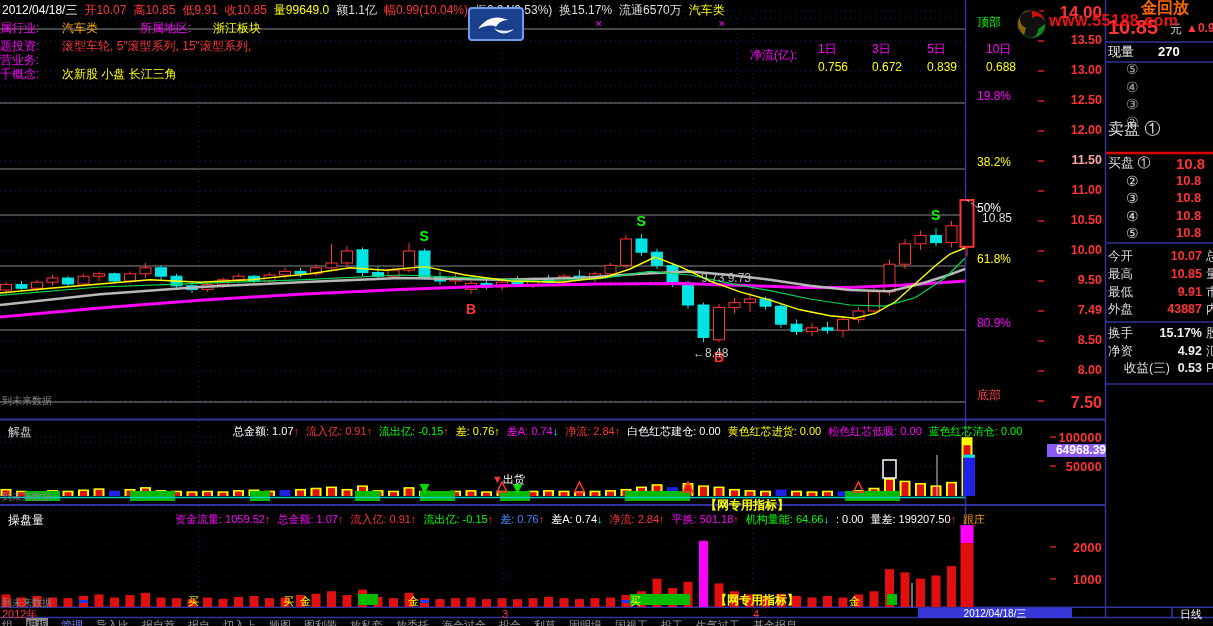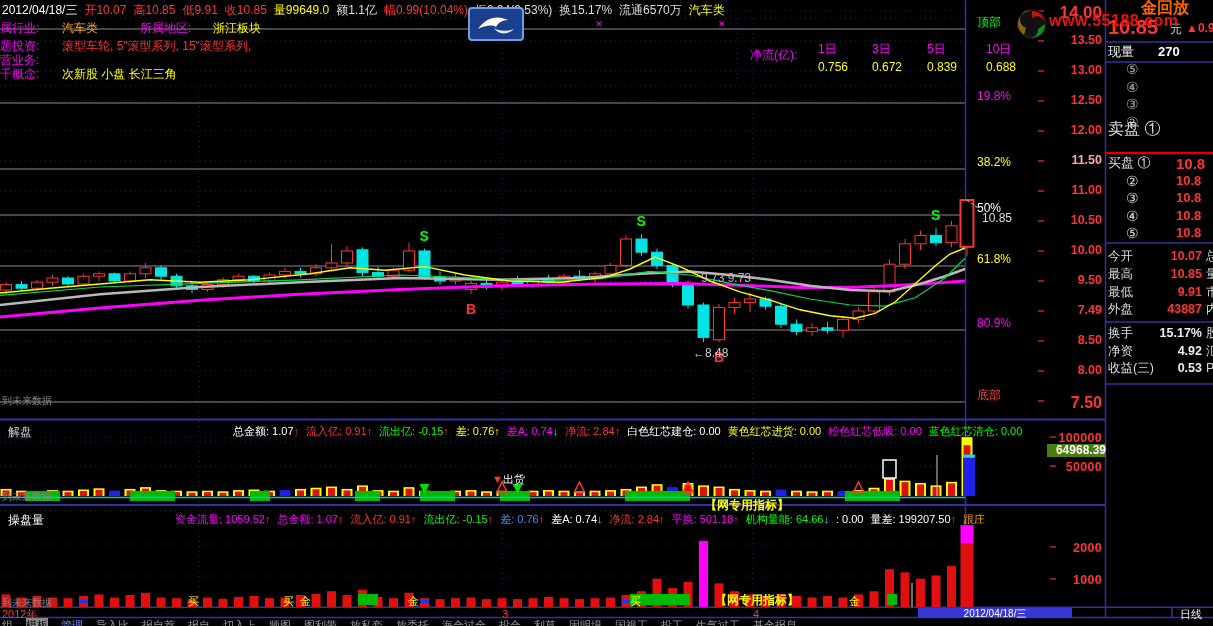--- a/index.html
+++ b/index.html
@@ -487,21 +487,21 @@
       <div class="t" style="left: 1046px; top: 244px; width: 56px; text-align: right; color: rgb(255, 52, 52); font-weight: bold; font-size: 12.5px;">10.00</div>
       <div class="t" style="left: 1046px; top: 274px; width: 56px; text-align: right; color: rgb(255, 52, 52); font-weight: bold; font-size: 12.5px;">9.50</div>
       <div class="t" style="left: 1046px; top: 304px; width: 56px; text-align: right; color: rgb(255, 52, 52); font-weight: bold; font-size: 12.5px;">7.49</div>
       <div class="t" style="left: 1046px; top: 334px; width: 56px; text-align: right; color: rgb(255, 52, 52); font-weight: bold; font-size: 12.5px;">8.50</div>
       <div class="t" style="left: 1046px; top: 364px; width: 56px; text-align: right; color: rgb(255, 52, 52); font-weight: bold; font-size: 12.5px;">8.00</div>
       <div class="t" style="left: 1046px; top: 394px; width: 56px; text-align: right; color: rgb(255, 52, 52); font-weight: bold; font-size: 16px;">7.50</div>
     </div>
 
   <div id="vol-axis">
     <div class="axis" style="left:1046px;top:431px;">100000</div>
-    <div class="t" style="left:1047px;top:444px;width:59px;height:13px;background:#4d7c0f;color:#fff;font-weight:bold;text-align:right;font-size:12px;">64968.39</div>
+    <div class="t" style="left:1047px;top:444px;width:59px;height:13px;background:#8b5cf6;color:#fff;font-weight:bold;text-align:right;font-size:12px;">64968.39</div>
     <div class="axis" style="left:1046px;top:460px;">50000</div>
   </div>
 
   <div id="bot-axis">
     <div class="axis" style="left:1046px;top:541px;">2000</div>
     <div class="axis" style="left:1046px;top:573px;">1000</div>
   </div>
 
   <div id="vol-header"><span class="seg" style="color: rgb(255, 255, 255);">总金额: 1.07<span class="ar" style="color: rgb(255, 52, 52);">↑</span></span><span class="seg" style="color: rgb(255, 52, 52);">流入亿: 0.91<span class="ar" style="color: rgb(255, 52, 52);">↑</span></span><span class="seg" style="color: rgb(0, 255, 0);">流出亿: -0.15<span class="ar" style="color: rgb(255, 52, 52);">↑</span></span><span class="seg" style="color: rgb(255, 255, 0);">差: 0.76<span class="ar" style="color: rgb(255, 255, 0);">↑</span></span><span class="seg" style="color: rgb(255, 0, 255);">差A: 0.74<span class="ar" style="color: rgb(0, 255, 255);">↓</span></span><span class="seg" style="color: rgb(255, 52, 52);">净流: 2.84<span class="ar" style="color: rgb(255, 52, 52);">↑</span></span><span class="seg" style="color: rgb(255, 255, 255);">白色红芯建仓: 0.00</span><span class="seg" style="color: rgb(255, 255, 0);">黄色红芯进货: 0.00</span><span class="seg" style="color: rgb(255, 0, 255);">粉色红芯低吸: 0.00</span><span class="seg" style="color: rgb(0, 255, 0);">蓝色红芯清仓: 0.00</span><span class="seg" style="color: rgb(0, 255, 255);">量绿蓝烛离</span></div>
   <div id="bot-header"><span class="seg" style="color: rgb(255, 0, 255);">资金流量: 1059.52<span class="ar" style="color: rgb(255, 52, 52);">↑</span></span><span class="seg" style="color: rgb(255, 0, 255);">总金额: 1.07<span class="ar" style="color: rgb(255, 52, 52);">↑</span></span><span class="seg" style="color: rgb(255, 52, 52);">流入亿: 0.91<span class="ar" style="color: rgb(255, 52, 52);">↑</span></span><span class="seg" style="color: rgb(0, 255, 0);">流出亿: -0.15<span class="ar" style="color: rgb(255, 52, 52);">↑</span></span><span class="seg" style="color: rgb(68, 136, 255);">差: 0.76<span class="ar" style="color: rgb(255, 52, 52);">↑</span></span><span class="seg" style="color: rgb(255, 255, 255);">差A: 0.74<span class="ar" style="color: rgb(0, 255, 255);">↓</span></span><span class="seg" style="color: rgb(255, 52, 52);">净流: 2.84<span class="ar" style="color: rgb(255, 52, 52);">↑</span></span><span class="seg" style="color: rgb(255, 0, 255);">平换: 501.18<span class="ar" style="color: rgb(255, 52, 52);">↑</span></span><span class="seg" style="color: rgb(0, 255, 0);">机构量能: 64.66<span class="ar" style="color: rgb(0, 255, 255);">↓</span></span><span class="seg" style="color: rgb(255, 255, 255);">: 0.00</span><span class="seg" style="color: rgb(255, 255, 255);">量差: 199207.50<span class="ar" style="color: rgb(255, 52, 52);">↑</span></span><span class="seg" style="color: rgb(255, 153, 0);">跟庄</span></div>
@@ -540,21 +540,21 @@
       <div class="t" style="left: 1206px; top: 286px; width: 7px; overflow: hidden; color: rgb(221, 221, 221); font-size: 12.5px;">市</div>
       <div class="t" style="left: 1108px; top: 303px; color: rgb(221, 221, 221); font-size: 12.5px;">外盘</div>
       <div class="t" style="left: 1130px; top: 303px; width: 72px; text-align: right; color: rgb(255, 52, 52); font-weight: bold; font-size: 12.5px;">43887</div>
       <div class="t" style="left: 1206px; top: 303px; width: 7px; overflow: hidden; color: rgb(221, 221, 221); font-size: 12.5px;">内</div>
       <div class="t" style="left: 1108px; top: 327px; color: rgb(221, 221, 221); font-size: 12.5px;">换手</div>
       <div class="t" style="left: 1130px; top: 327px; width: 72px; text-align: right; color: rgb(238, 238, 238); font-weight: bold; font-size: 12.5px;">15.17%</div>
       <div class="t" style="left: 1206px; top: 327px; width: 7px; overflow: hidden; color: rgb(221, 221, 221); font-size: 12.5px;">股</div>
       <div class="t" style="left: 1108px; top: 345px; color: rgb(221, 221, 221); font-size: 12.5px;">净资</div>
       <div class="t" style="left: 1130px; top: 345px; width: 72px; text-align: right; color: rgb(238, 238, 238); font-weight: bold; font-size: 12.5px;">4.92</div>
       <div class="t" style="left: 1206px; top: 345px; width: 7px; overflow: hidden; color: rgb(221, 221, 221); font-size: 12.5px;">汇</div>
-      <div class="t" style="left: 1108px; top: 362px; color: rgb(221, 221, 221); font-size: 12.5px;">收益(三)</div>
+      <div class="t" style="left: 1108px; top: 362px; color: rgb(221, 221, 221); font-size: 12.5px; padding-left: 16px;">收益(三)</div>
       <div class="t" style="left: 1130px; top: 362px; width: 72px; text-align: right; color: rgb(238, 238, 238); font-weight: bold; font-size: 12.5px;">0.53</div>
       <div class="t" style="left: 1206px; top: 362px; width: 7px; overflow: hidden; color: rgb(221, 221, 221); font-size: 12.5px;">P</div>
     </div>
 
   <div id="watermark">
     <div class="t" style="left:1141px;top:-1px;width:72px;overflow:hidden;color:#ff6600;font-size:16px;font-weight:bold;">金回放</div>
     <svg class="t" style="left:1016px;top:8px;" width="32" height="32">
       <circle cx="16" cy="16" r="15" fill="#111"></circle>
       <path d="M16 3 A13 13 0 0 1 29 16 A8 8 0 0 0 16 10 Z" fill="#cc1111"></path>
       <path d="M29 16 A13 13 0 0 1 8 27 A8 8 0 0 0 22 21 Z" fill="#118822"></path>

